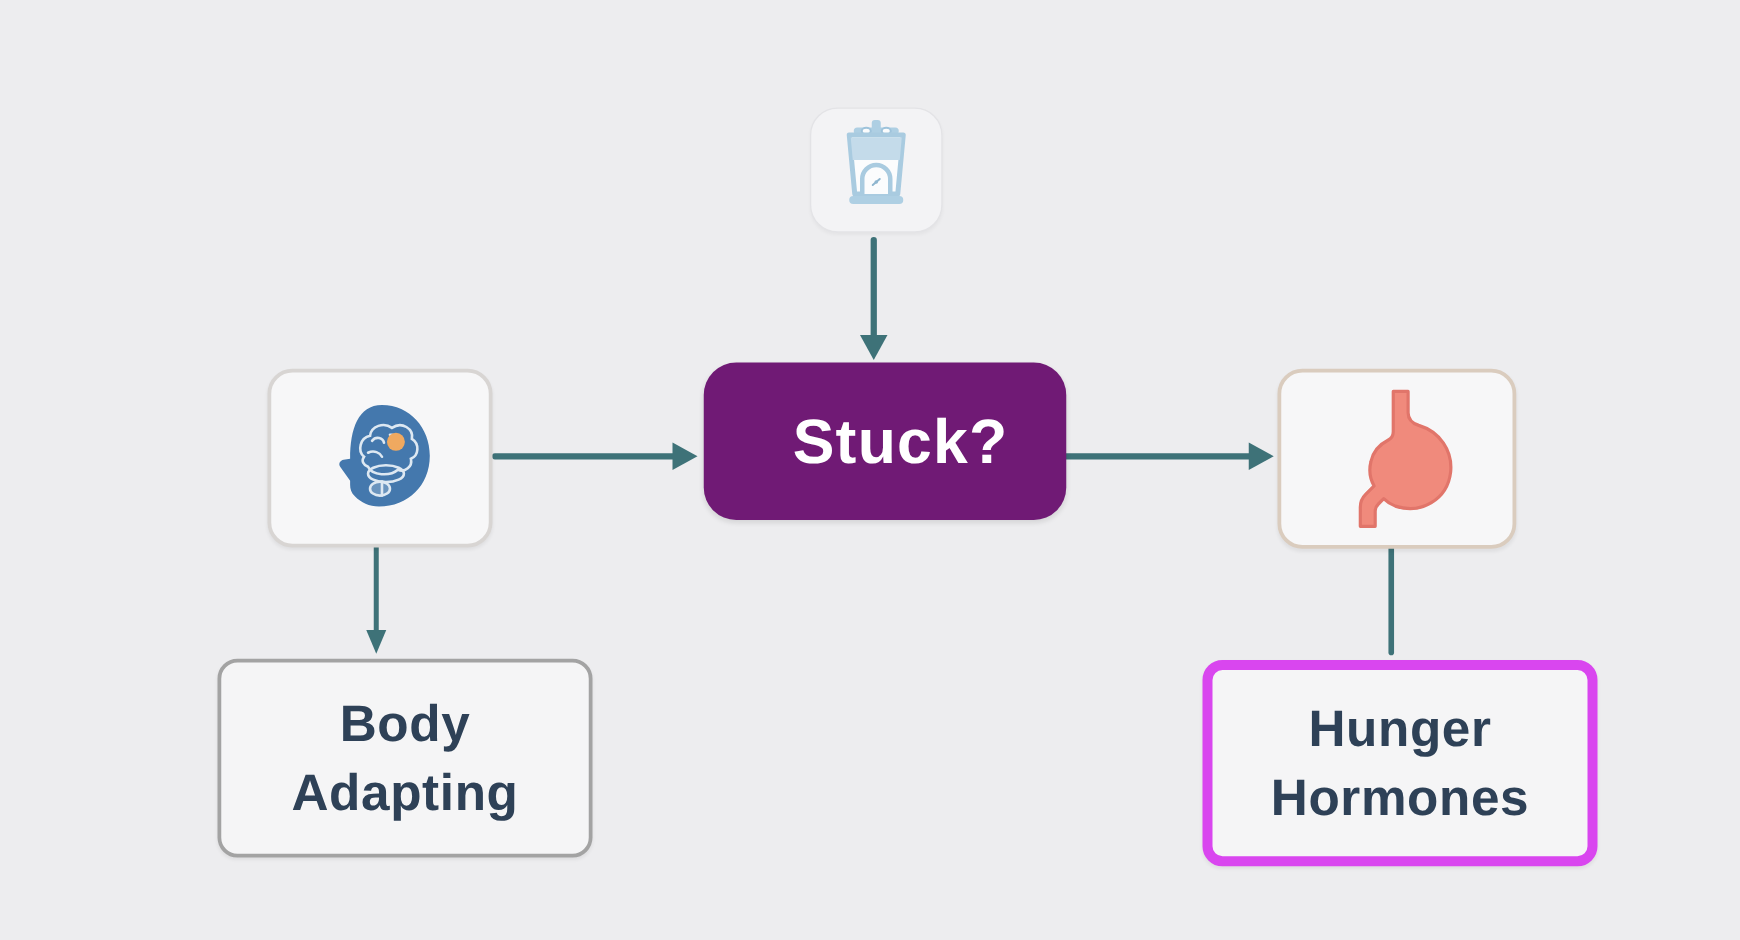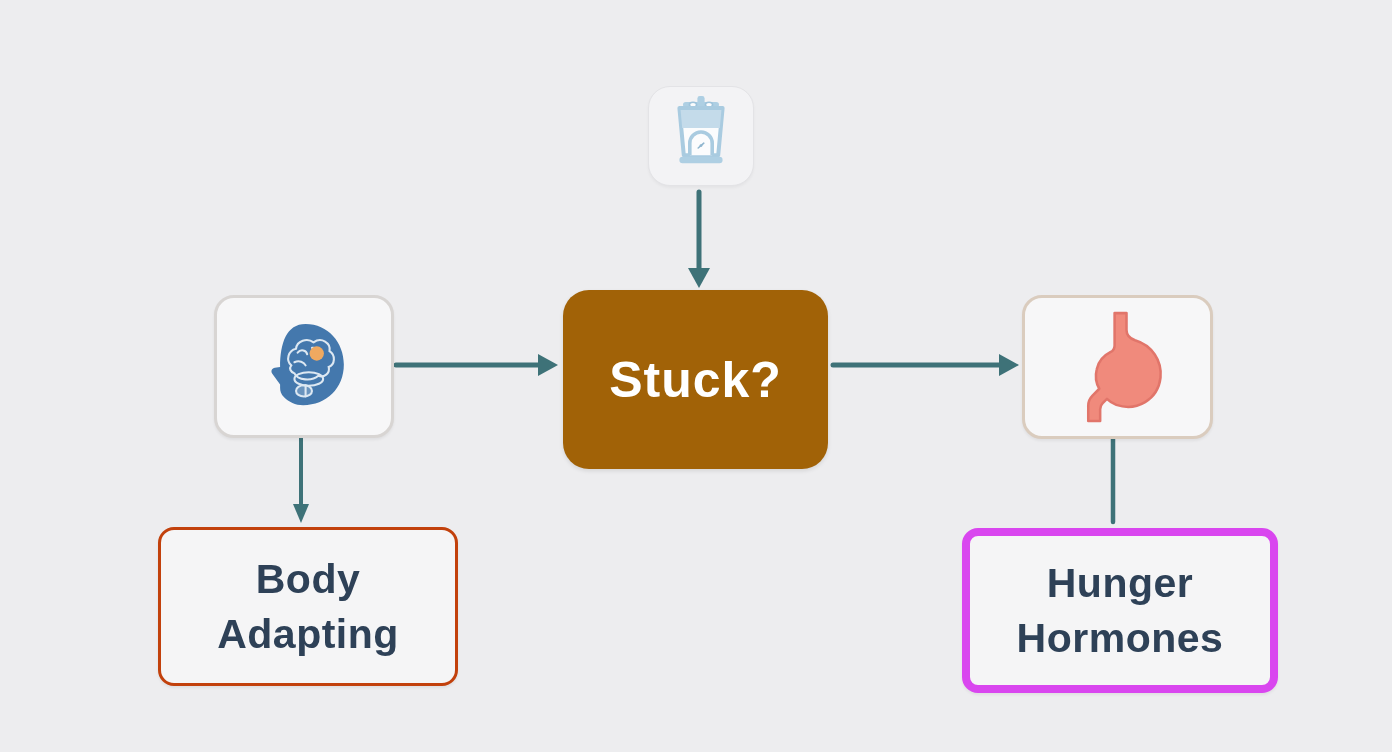--- a/index.html
+++ b/index.html
@@ -19,24 +19,24 @@
   }
   
   .scale-tile{
     position:absolute;left:648px;top:86px;width:104px;height:98px;
     background:#f3f3f5;border:1px solid #e3e3e6;border-radius:22px;
     box-shadow:0 2px 3px rgba(0,0,0,.04);
     display:flex;align-items:center;justify-content:center;
   }
   
   .stuck-box{
-    position:absolute;left:563px;top:290px;width:265px;height:179px;
-    background:#a16207;border-radius:26px;
+    position:absolute;left:563px;top:290px;width:265px;height:126px;
+    background:#701a75;border-radius:26px;
     box-shadow:0 2px 4px rgba(0,0,0,.10);
-    display:flex;align-items:center;justify-content:center;
+    display:flex;align-items:center;justify-content:center;padding-left:25px;
   }
   .stuck-box span{
     color:#ffffff;font-size:50px;font-weight:700;letter-spacing:1px;
   }
   
   .icon-tile{
     position:absolute;background:#f7f7f8;border-radius:20px;
     box-shadow:0 2px 3px rgba(0,0,0,.06);
     display:flex;align-items:center;justify-content:center;
   }
@@ -46,21 +46,21 @@
   .label-box{
     position:absolute;background:#f5f5f6;border-radius:16px;
     box-shadow:0 2px 3px rgba(0,0,0,.06);
     display:flex;align-items:center;justify-content:center;text-align:center;
   }
   .label-box span{
     display:block;
     color:#2e4157;font-size:41px;font-weight:700;line-height:1.32;
     letter-spacing:.5px;
   }
-  .body-box{left:158px;top:527px;width:294px;height:153px;border:3px solid #c2410c;}
+  .body-box{left:174px;top:527px;width:294px;height:153px;border:3px solid #a3a3a3;}
   .body-box span{max-width:240px;}
   .hunger-box{left:962px;top:528px;width:300px;height:149px;border:8px solid #d946ef;}
   .hunger-box span{max-width:250px;}
 </style>
 </head>
 <body>
 
 <div class="canvas">
 
   <svg class="edges" viewBox="0 0 1392 752">

